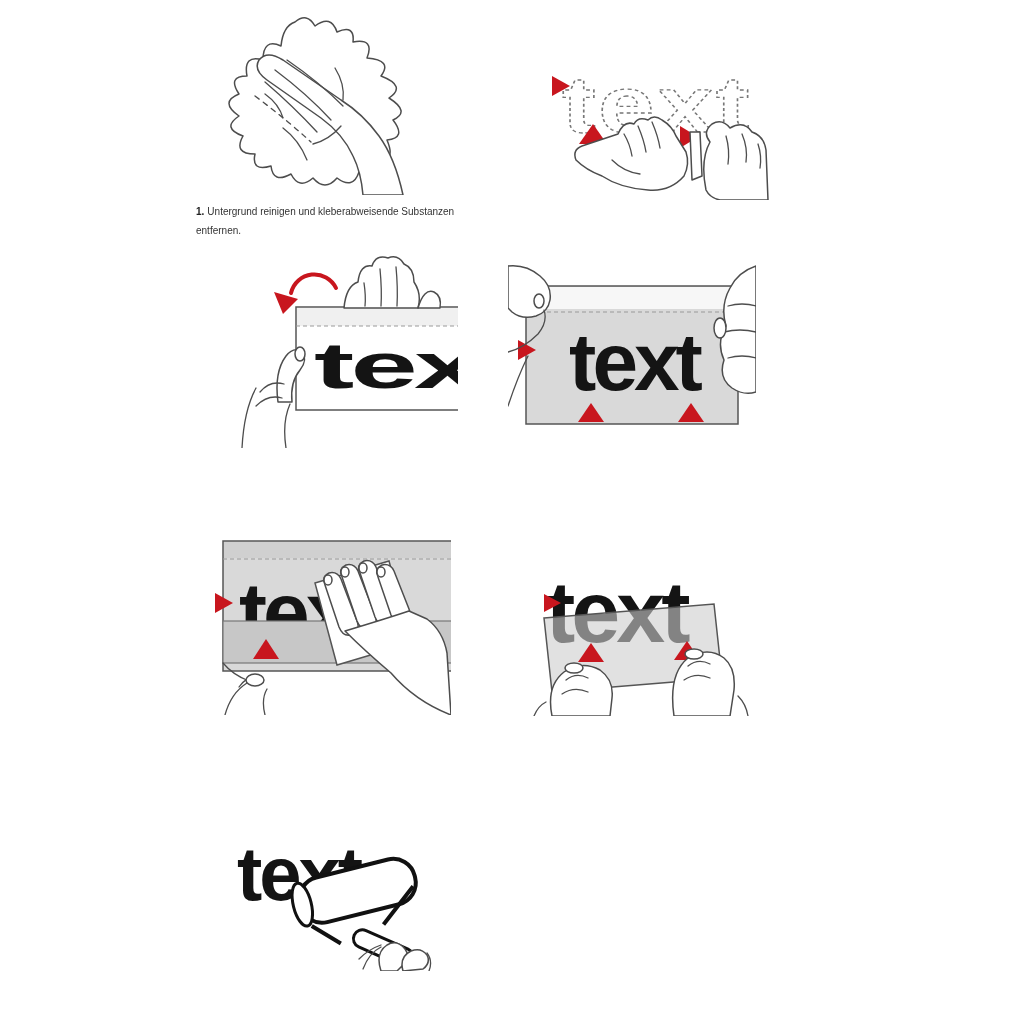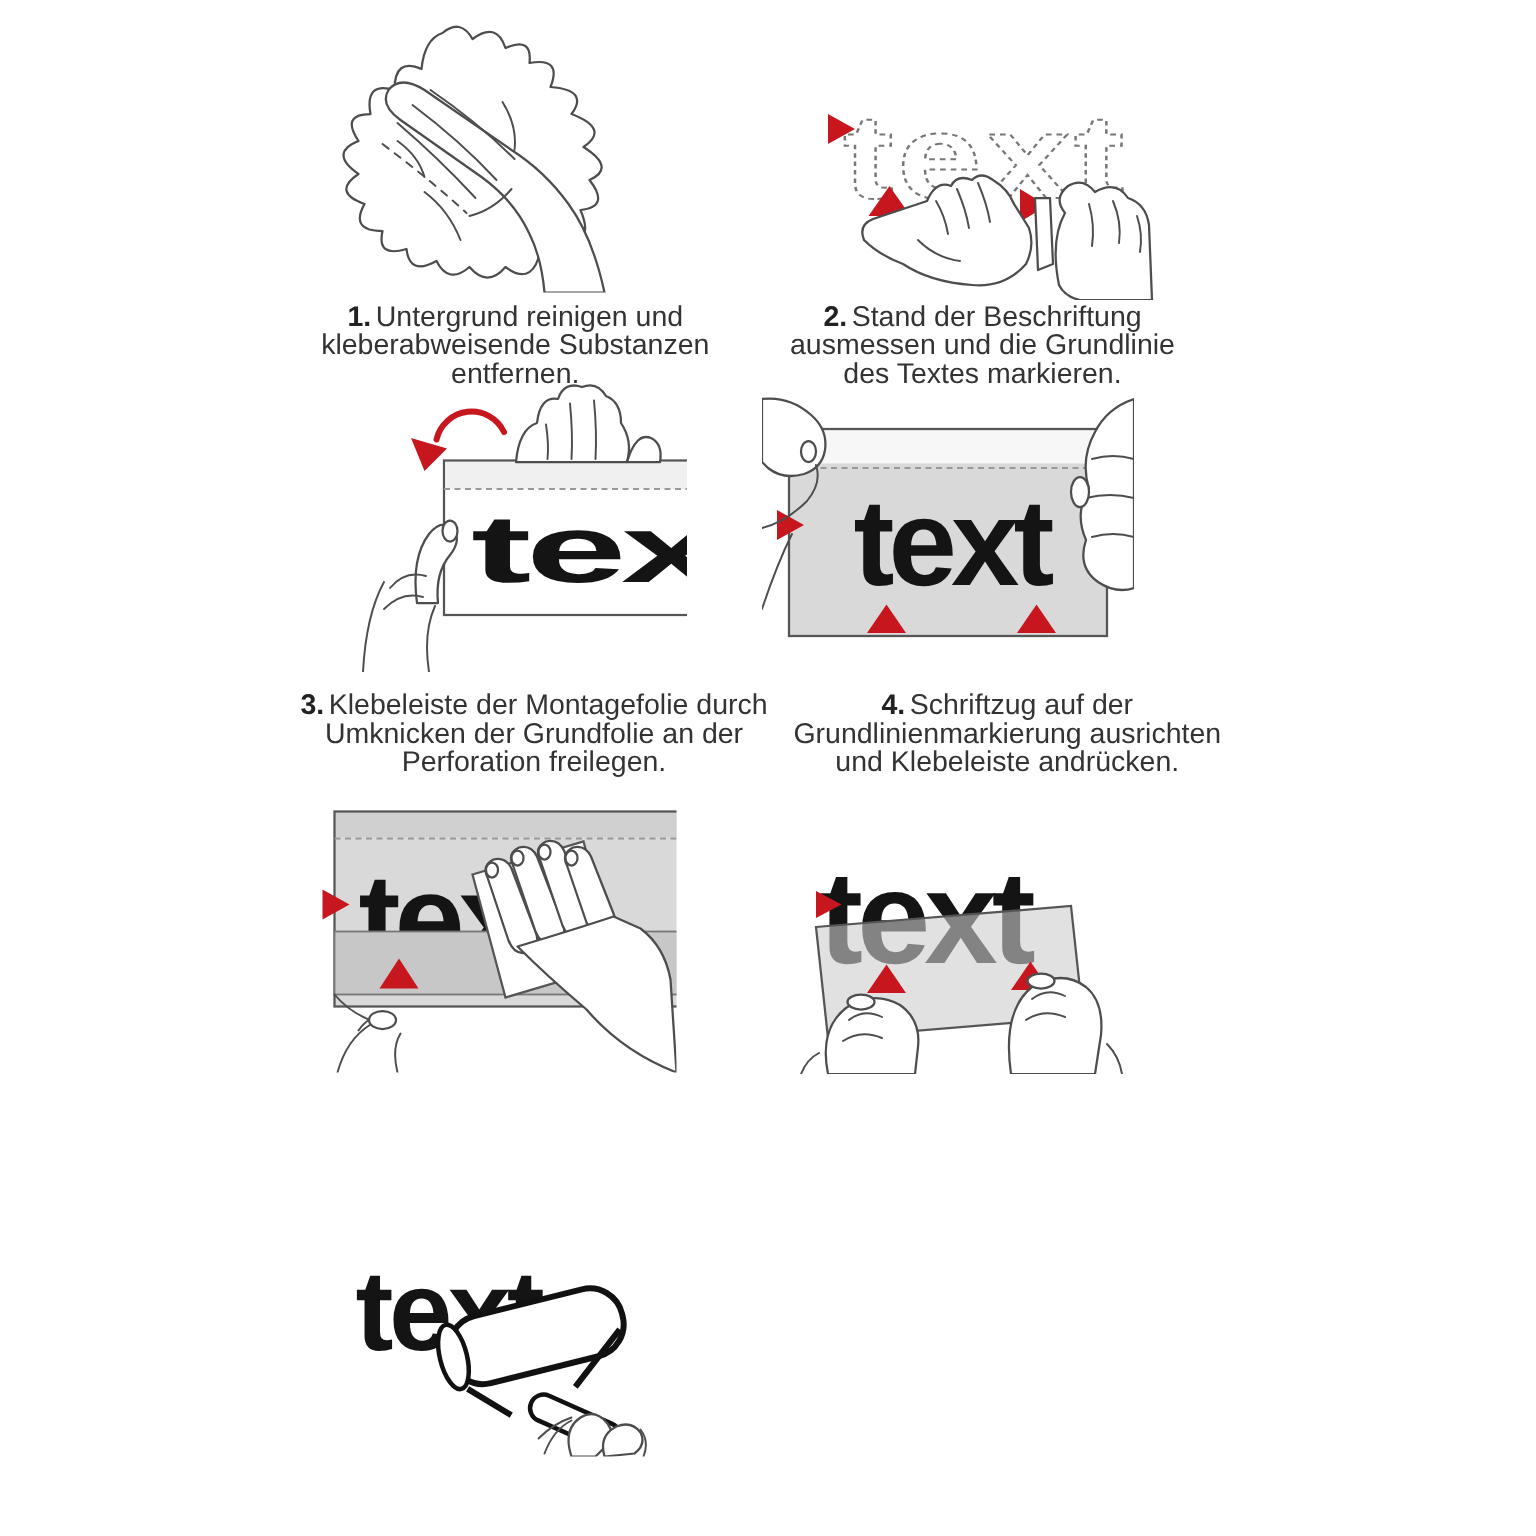--- a/index.html
+++ b/index.html
@@ -3,21 +3,21 @@
 <meta charset="utf-8">
 <style>
   html,body{margin:0;padding:0;background:#ffffff;}
   #canvas{
     position:relative;width:1024px;height:1024px;background:#ffffff;
     font-family:"Liberation Sans",sans-serif;overflow:hidden;
   }
   .fig{position:absolute;text-align:center;}
   .fig svg{display:block;width:100%;height:100%;overflow:hidden;}
   .caption{
-    position:absolute;margin:0;font-size:19px;line-height:19px;color:#333333;text-align:center;
+    position:absolute;margin:0;font-size:10px;line-height:19px;color:#333333;
   }
   .caption b{color:#222222;margin-right:3px;}
   
   .sk{fill:#ffffff;stroke:#4d4d4d;stroke-width:1.5;stroke-linejoin:round;stroke-linecap:round;}
   .skl{fill:none;stroke:#4d4d4d;stroke-width:1.3;stroke-linecap:round;}
   .word{font-family:"Liberation Sans",sans-serif;font-weight:bold;fill:#141414;}
   .word-dashed{font-family:"Liberation Sans",sans-serif;font-weight:bold;fill:none;
     stroke:#777777;stroke-width:1.3;stroke-dasharray:3 2.6;}
   .tri{fill:#c8161e;stroke:none;}
   .sheet{fill:#ffffff;stroke:#555555;stroke-width:1.5;}
@@ -210,23 +210,14 @@
         <path class="skl" d="M150,166 Q156,150 168,144"></path>
         <path class="skl" d="M216,168 Q220,158 214,150"></path>
         <path class="skl" d="M146,156 Q156,146 168,142"></path>
       </g>
     </svg>
   </div>
 
   <p class="caption" style="left:196px;top:202px;width:295px;">
     <b>1.</b><span>Untergrund reinigen und kleberabweisende Substanzen entfernen.</span>
   </p>
-  <p class="caption" style="left:524px;top:202px;width:262px;">
-    <b>2.</b><span>Stand der Beschriftung ausmessen und die Grundlinie des Textes markieren.</span>
-  </p>
-  <p class="caption" style="left:196px;top:461px;width:320px;">
-    <b>3.</b><span>Klebeleiste der Montagefolie durch Umknicken der Grundfolie an der Perforation freilegen.</span>
-  </p>
-  <p class="caption" style="left:524px;top:461px;width:295px;">
-    <b>4.</b><span>Schriftzug auf der Grundlinienmarkierung ausrichten und Klebeleiste andrücken.</span>
-  </p>
 
 </div>
 
 </body></html>

